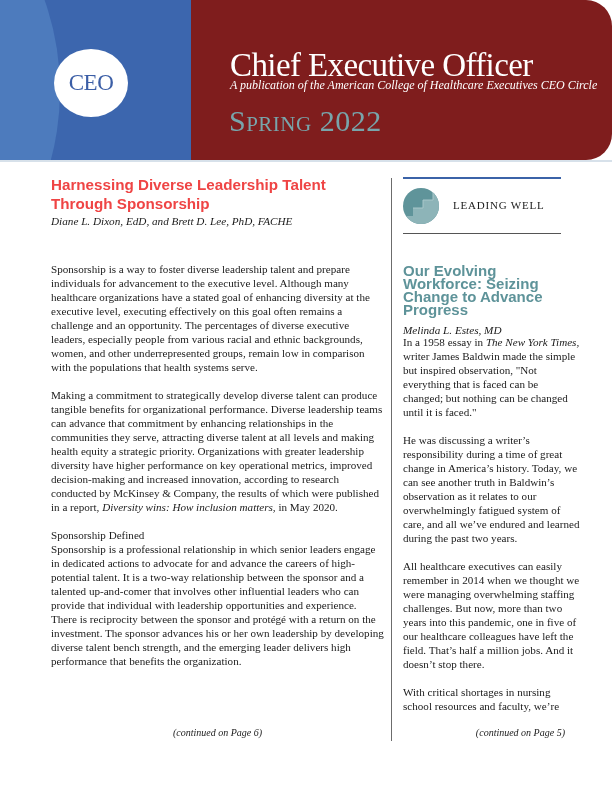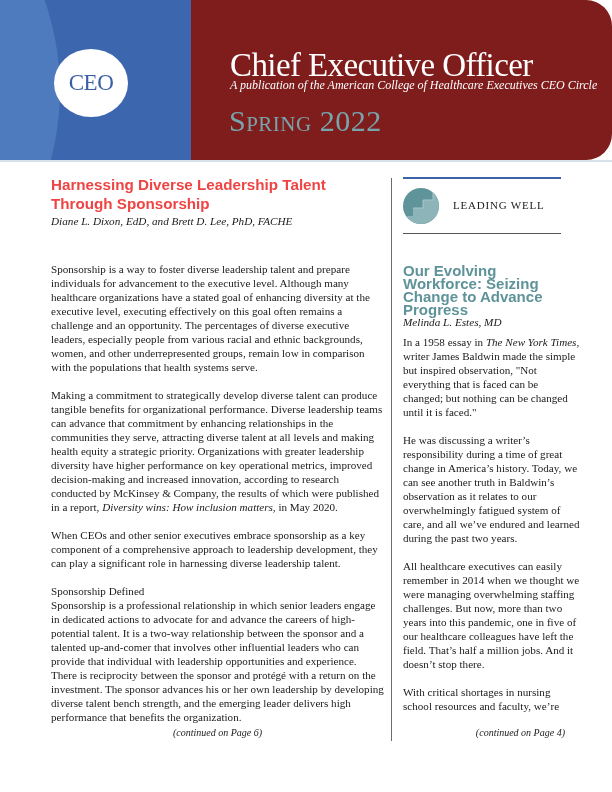--- a/index.html
+++ b/index.html
@@ -40,21 +40,21 @@
 
   
   .lw-topline { position: absolute; left: 403px; top: 177px; width: 158px; height: 2px; background: #3b63a8; }
   .lw-icon { position: absolute; left: 403px; top: 188px; width: 36px; height: 36px; }
   .lw-label { position: absolute; left: 453px; top: 199px; font-size: 11px; letter-spacing: 0.8px;
               color: #1a1a1a; white-space: nowrap; }
   .lw-botline { position: absolute; left: 403px; top: 233px; width: 158px; height: 1px; background: #555555; }
   .right-col { position: absolute; left: 403px; top: 264px; width: 175px; }
   .r-title { font-family: "Liberation Sans", "DejaVu Sans", sans-serif; font-weight: bold; color: #5e9399;
              font-size: 15px; line-height: 13px; margin: 0; }
-  .r-byline { font-style: italic; font-size: 11.2px; }
+  .r-byline { font-style: italic; font-size: 11.2px; margin-top: 8px; }
   .right-body { position: absolute; left: 403px; top: 335px; width: 178px; }
   .right-body p { margin: 0 0 14px 0; }
   .cont-right { position: absolute; left: 403px; top: 727px; width: 162px; text-align: right;
                 font-style: italic; font-size: 10px; }
   i { font-style: italic; }
 </style>
 </head>
 <body>
 
 <div class="masthead">
@@ -74,21 +74,20 @@
   <h1 class="art-title">
     <span>Harnessing Diverse Leadership Talent</span><br>
     <span>Through Sponsorship</span>
   </h1>
   <div class="art-byline">Diane L. Dixon, EdD, and Brett D. Lee, PhD, FACHE</div>
 </div>
 
 <div class="left-body body-text">
   <p>Sponsorship is a way to foster diverse leadership talent and prepare individuals for advancement to the executive level. Although many healthcare organizations have a stated goal of enhancing diversity at the executive level, executing effectively on this goal often remains a challenge and an opportunity. The percentages of diverse executive leaders, especially people from various racial and ethnic backgrounds, women, and other underrepresented groups, remain low in comparison with the populations that health systems serve.</p>
   <p><span>Making a commitment to strategically develop diverse talent can produce tangible benefits for organizational performance. Diverse leadership teams can advance that commitment by enhancing relationships in the communities they serve, attracting diverse talent at all levels and making health equity a strategic priority. Organizations with greater leadership diversity have higher performance on key operational metrics, improved decision-making and increased innovation, according to research conducted by McKinsey &amp; Company, the results of which were published in a report, </span><i>Diversity wins: How inclusion matters</i><span>, in May 2020.</span></p>
-  <p>When CEOs and other senior executives embrace sponsorship as a key component of a comprehensive approach to leadership development, they can play a significant role in harnessing diverse leadership talent.</p>
   <p><span class="subhead">Sponsorship Defined</span><span>Sponsorship is a professional relationship in which senior leaders engage in dedicated actions to advocate for and advance the careers of high-potential talent. It is a two-way relationship between the sponsor and a talented up-and-comer that involves other influential leaders who can provide that individual with leadership opportunities and experience. There is reciprocity between the sponsor and protégé with a return on the investment. The sponsor advances his or her own leadership by developing diverse talent bench strength, and the emerging leader delivers high performance that benefits the organization.</span></p>
 </div>
 <div class="cont-left">(continued on Page 6)</div>
 
 <div class="col-divider"></div>
 
 <div class="lw-topline"></div>
 <svg class="lw-icon" viewBox="0 0 36 36">
   <defs>
       <clipPath id="cc">
@@ -108,13 +107,13 @@
   <h2 class="r-title">Our Evolving Workforce: Seizing Change to Advance Progress</h2>
   <div class="r-byline">Melinda L. Estes, MD</div>
 </div>
 
 <div class="right-body body-text">
   <p><span>In a 1958 essay in </span><i>The New York Times,</i><span> writer James Baldwin made the simple but inspired observation, "Not everything that is faced can be changed; but nothing can be changed until it is faced."</span></p>
   <p>He was discussing a writer’s responsibility during a time of great change in America’s history. Today, we can see another truth in Baldwin’s observation as it relates to our overwhelmingly fatigued system of care, and all we’ve endured and learned during the past two years.</p>
   <p>All healthcare executives can easily remember in 2014 when we thought we were managing overwhelming staffing challenges. But now, more than two years into this pandemic, one in five of our healthcare colleagues have left the field. That’s half a million jobs. And it doesn’t stop there.</p>
   <p>With critical shortages in nursing school resources and faculty, we’re</p>
 </div>
-<div class="cont-right">(continued on Page 4)</div>
+<div class="cont-right">(continued on Page 5)</div>
 
 </body></html>

